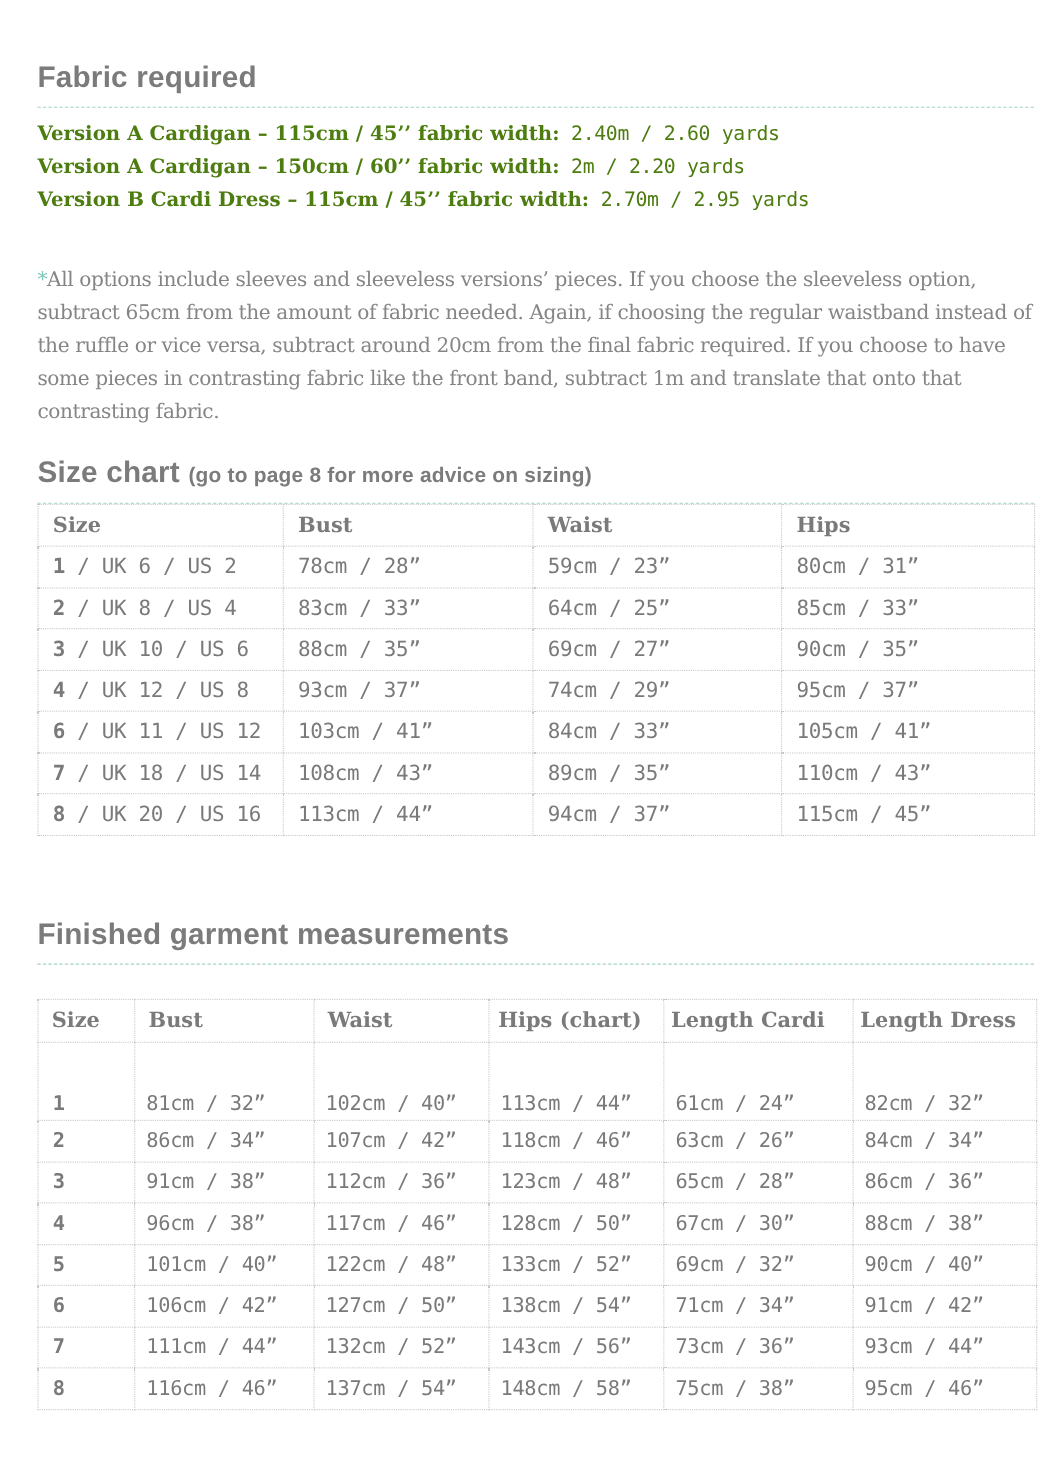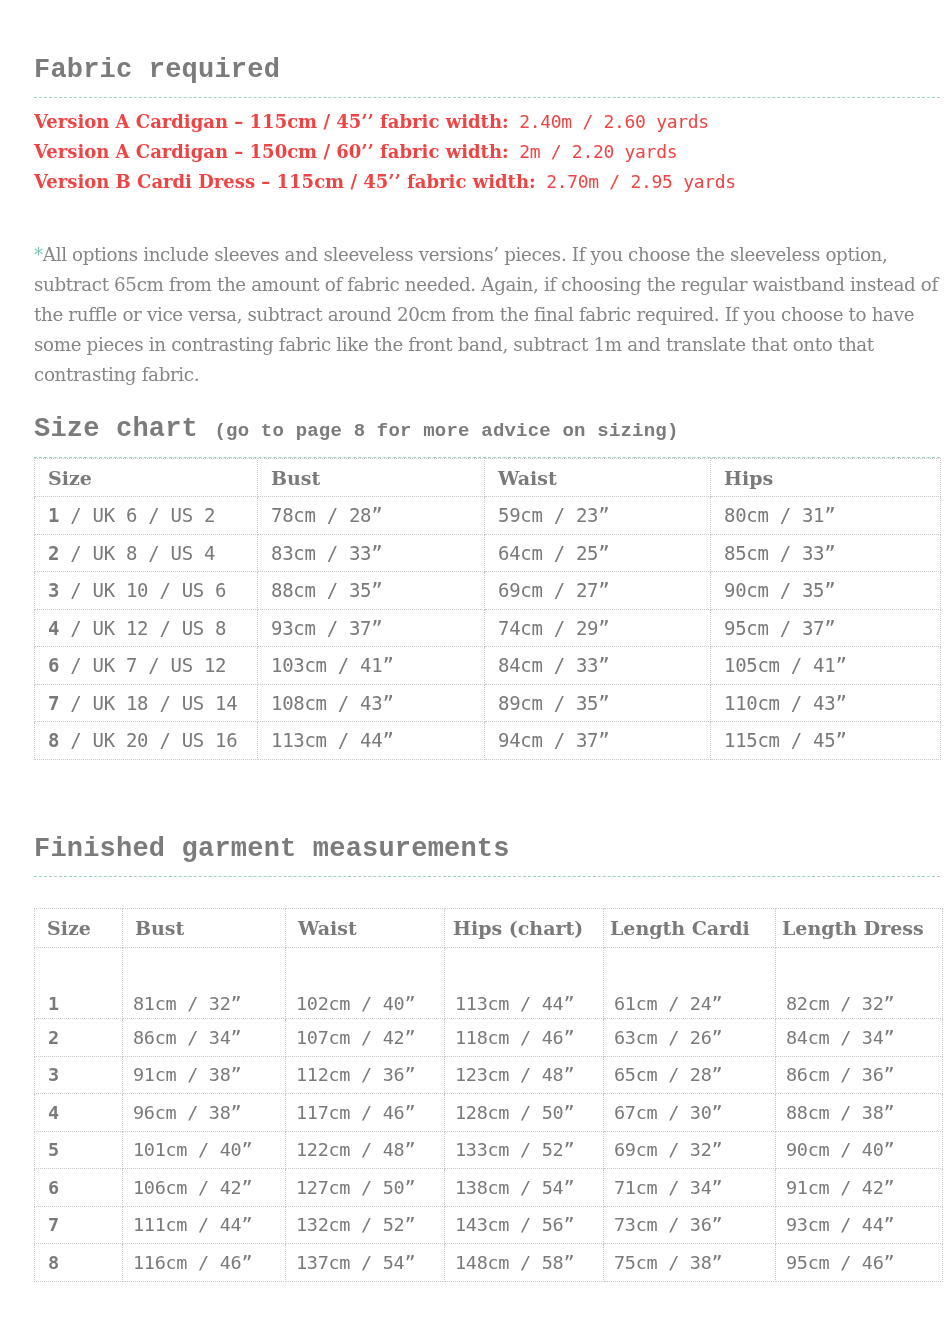--- a/index.html
+++ b/index.html
@@ -5,34 +5,34 @@
     html, body { margin: 0; padding: 0; background: #ffffff; }
     body {
       width: 950px; height: 1329px; position: relative; overflow: hidden;
       color: #7a7a7a;
       font-family: "DejaVu Serif", serif;
     }
     .page { position: absolute; left: 34px; top: 0; width: 906px; }
 
     .h1 {
       position: absolute; left: 0;
-      font-family: Liberation Mono, monospace; font-weight: bold;
+      font-family: Liberation Sans, sans-serif; font-weight: bold;
       font-size: 27px; color: #7b7b7b; letter-spacing: 0.2px;
       white-space: nowrap;
     }
     .h1 .sub { font-size: 19px; font-weight: bold; }
     .rule {
       position: absolute; left: 0; width: 906px; height: 0;
       border-top: 1.5px dashed #9fd3c8;
     }
 
     .fabric-lines { position: absolute; left: 0; top: 106px; }
     .fabric-line {
       height: 30px; line-height: 30px; font-size: 19px; white-space: nowrap;
-      color: #ef4444;
+      color: #4d7c0f;
     }
     .fabric-line .lbl { font-weight: bold; font-size: 18px; }
     .fabric-line .val { font-family: "DejaVu Sans Mono", monospace; font-size: 18px; letter-spacing: -0.3px; }
 
     .note {
       position: absolute; left: 0; top: 240px; width: 910px;
       font-size: 18.3px; line-height: 30px; color: #858585;
       font-family: "DejaVu Serif", serif; letter-spacing: -0.35px;
     }
     .note .ast { color: #7cc6b8; }
@@ -123,21 +123,21 @@
       <td>69cm / 27”</td>
       <td>90cm / 35”</td>
     </tr>
     <tr>
       <td><b>4</b><span> / UK 12 / US 8</span></td>
       <td>93cm / 37”</td>
       <td>74cm / 29”</td>
       <td>95cm / 37”</td>
     </tr>
     <tr>
-      <td><b>6</b><span> / UK 7 / US 12</span></td>
+      <td><b>6</b><span> / UK 11 / US 12</span></td>
       <td>103cm / 41”</td>
       <td>84cm / 33”</td>
       <td>105cm / 41”</td>
     </tr>
     <tr>
       <td><b>7</b><span> / UK 18 / US 14</span></td>
       <td>108cm / 43”</td>
       <td>89cm / 35”</td>
       <td>110cm / 43”</td>
     </tr>

